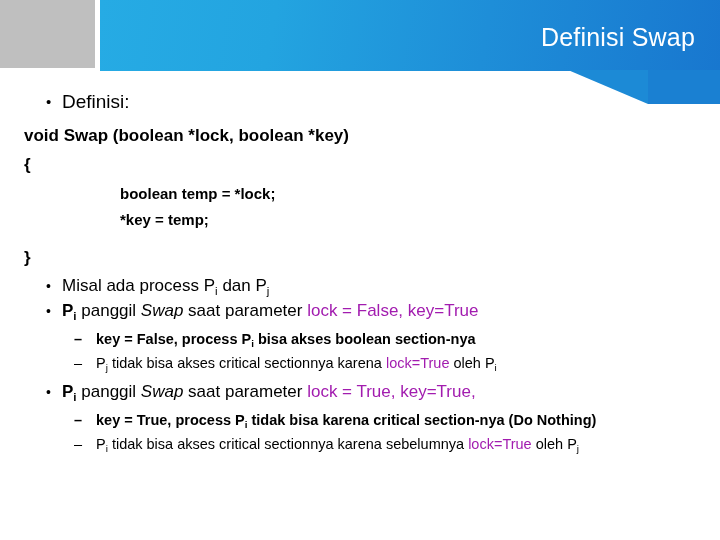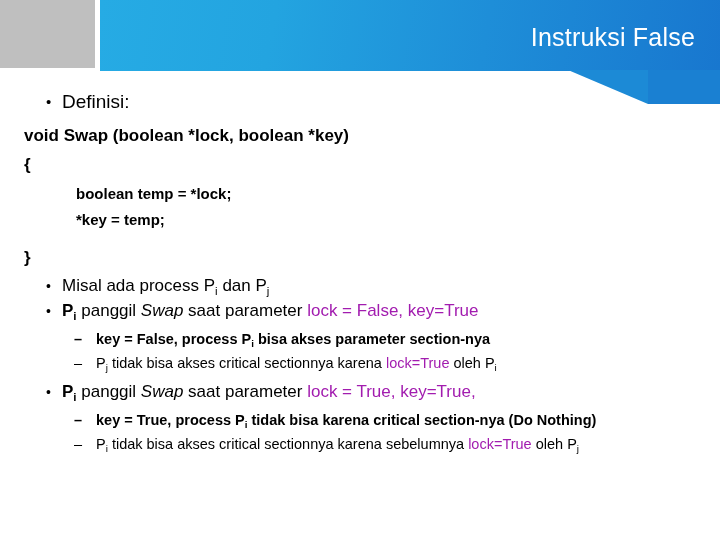--- a/index.html
+++ b/index.html
@@ -89,20 +89,21 @@
     line-height: 25px;
     font-weight: bold;
     white-space: nowrap;
   }
   .code-indent {
     padding-left: 76px;
     font-size: 15px;
     line-height: 26px;
     font-weight: bold;
     white-space: nowrap;
+    margin-left: 44px;
   }
   .code-indent.regular { font-weight: normal; }
 
   .lvl2 {
     position: relative;
     padding-left: 62px;
     font-size: 17px;
     line-height: 24px;
     white-space: nowrap;
   }
@@ -149,21 +150,21 @@
 
 <div id="slide-header">
   <div id="header-gray-block"></div>
   <div id="header-blue-band"></div>
   <div id="header-tail">
     <svg width="160" height="34" viewBox="0 0 160 34" xmlns="http://www.w3.org/2000/svg">
       <polygon points="8,0 160,0 160,34 88,34 8,0" fill="#1c8ad6"></polygon>
       <polygon points="88,0 160,0 160,34 88,34" fill="#1a80d2"></polygon>
     </svg>
   </div>
-  <div id="page-title">Instruksi False</div>
+  <div id="page-title">Definisi Swap</div>
 </div>
 
 <div id="slide-body">
 
   <div class="lvl1">
     <span class="bullet-dot">•</span>
     <span>Definisi:</span>
   </div>
 
   <div class="sp-after-8"></div>
@@ -192,21 +193,21 @@
 
   <div class="lvl2">
     <span class="bullet-dot">•</span>
     <span class="b">P</span><sub class="b">i</sub><span> panggil </span><span class="i">Swap</span><span> saat parameter </span><span class="red">lock = False, key=True</span>
   </div>
 
   <div class="sp-after-4"></div>
 
   <div class="lvl3 bold">
     <span class="bullet-dash">–</span>
-    <span>key = False, process P</span><sub>i</sub><span>  bisa akses parameter section-nya</span>
+    <span>key = False, process P</span><sub>i</sub><span>  bisa akses boolean section-nya</span>
   </div>
 
   <div class="lvl3">
     <span class="bullet-dash">–</span>
     <span>P</span><sub>j</sub><span> tidak bisa akses critical sectionnya karena </span><span class="red">lock=True</span><span> oleh P</span><sub>i</sub>
   </div>
 
   <div class="sp-after-4"></div>
 
   <div class="lvl2">

